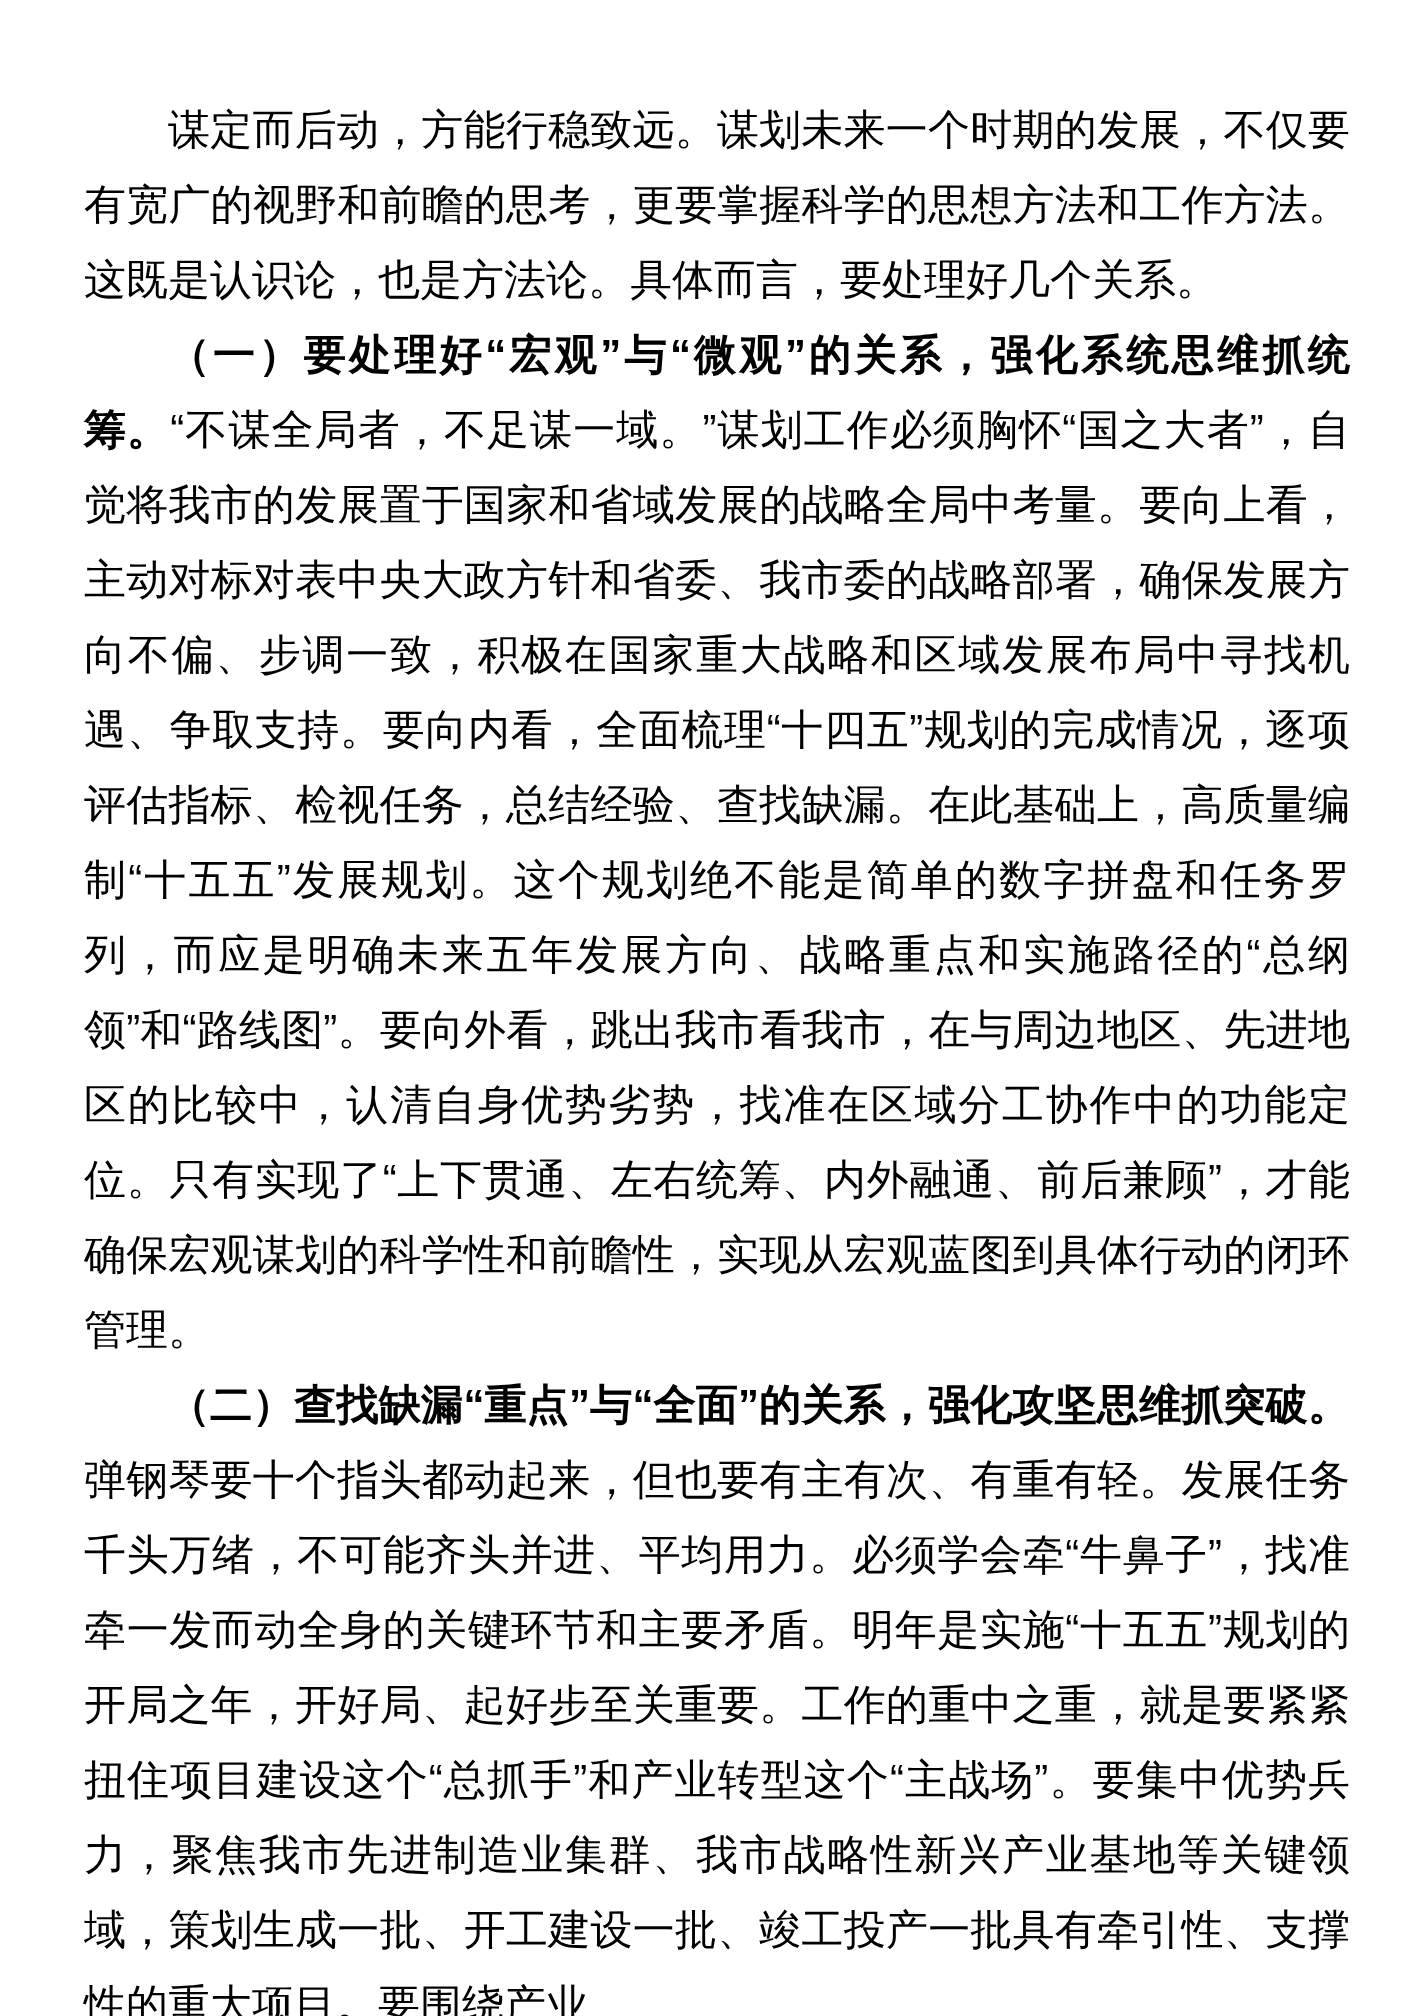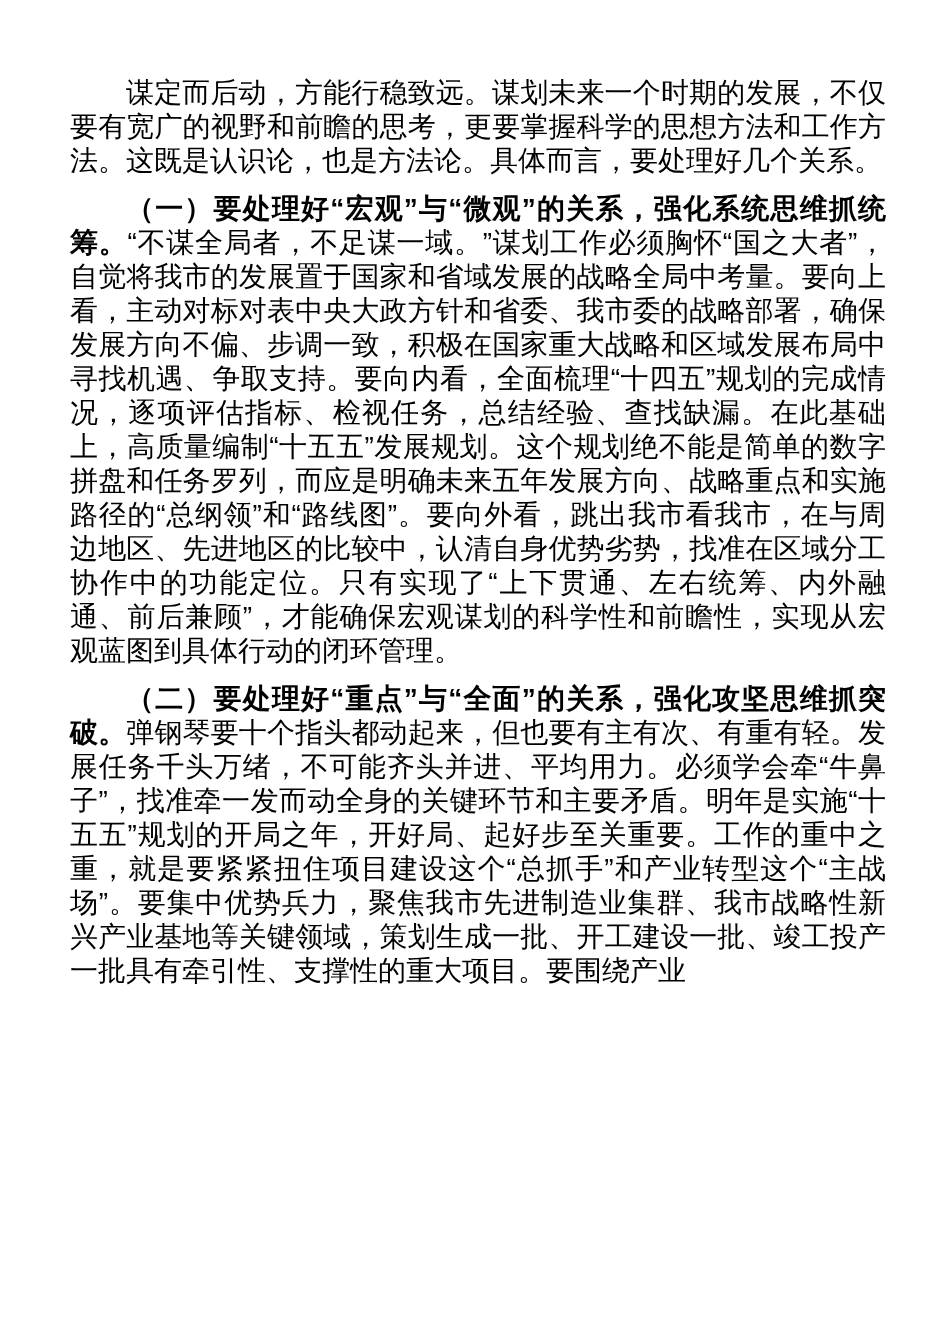--- a/index.html
+++ b/index.html
@@ -15,36 +15,36 @@
   }
   .page {
     box-sizing: border-box;
     width: 950px;
     height: 1344px;
     background: #ffffff;
     color: #000000;
     padding: 62px 50px 0 56px;
   }
   .doc-body p {
-    margin: 14px;
+    margin: 0;
     font-size: 28px;
-    line-height: 34px;
+    line-height: 50px;
     text-align: justify;
     text-justify: inter-ideograph;
     text-indent: 2em;
     letter-spacing: 0px;
     color: #000000;
     word-break: break-all;
   }
   .doc-body .lead {
     font-weight: bold;
   }
 </style>
 </head>
 <body>
 
 <div class="page">
   <div class="doc-body">
     <p><span>谋定而后动，方能行稳致远。谋划未来一个时期的发展，不仅要有宽广的视野和前瞻的思考，更要掌握科学的思想方法和工作方法。这既是认识论，也是方法论。具体而言，要处理好几个关系。</span></p>
     <p><span class="lead">（一）要处理好“宏观”与“微观”的关系，强化系统思维抓统筹。</span><span>“不谋全局者，不足谋一域。”谋划工作必须胸怀“国之大者”，自觉将我市的发展置于国家和省域发展的战略全局中考量。要向上看，主动对标对表中央大政方针和省委、我市委的战略部署，确保发展方向不偏、步调一致，积极在国家重大战略和区域发展布局中寻找机遇、争取支持。要向内看，全面梳理“十四五”规划的完成情况，逐项评估指标、检视任务，总结经验、查找缺漏。在此基础上，高质量编制“十五五”发展规划。这个规划绝不能是简单的数字拼盘和任务罗列，而应是明确未来五年发展方向、战略重点和实施路径的“总纲领”和“路线图”。要向外看，跳出我市看我市，在与周边地区、先进地区的比较中，认清自身优势劣势，找准在区域分工协作中的功能定位。只有实现了“上下贯通、左右统筹、内外融通、前后兼顾”，才能确保宏观谋划的科学性和前瞻性，实现从宏观蓝图到具体行动的闭环管理。</span></p>
-    <p><span class="lead">（二）要处理好“重点”与“全面”的关系，强化攻坚思维抓突破。</span><span>弹钢琴要十个指头都动起来，但也要有主有次、有重有轻。发展任务千头万绪，不可能齐头并进、平均用力。必须学会牵“牛鼻子”，找准牵一发而动全身的关键环节和主要矛盾。明年是实施“十五五”规划的开局之年，开好局、起好步至关重要。工作的重中之重，就是要紧紧扭住项目建设这个“总抓手”和产业转型这个“主战场”。要集中优势兵力，聚焦我市先进制造业集群、我市战略性新兴产业基地等关键领域，策划生成一批、开工建设一批、竣工投产一批具有牵引性、支撑性的重大项目。要围绕产业</span></p>
+    <p><span class="lead">（二）查找缺漏“重点”与“全面”的关系，强化攻坚思维抓突破。</span><span>弹钢琴要十个指头都动起来，但也要有主有次、有重有轻。发展任务千头万绪，不可能齐头并进、平均用力。必须学会牵“牛鼻子”，找准牵一发而动全身的关键环节和主要矛盾。明年是实施“十五五”规划的开局之年，开好局、起好步至关重要。工作的重中之重，就是要紧紧扭住项目建设这个“总抓手”和产业转型这个“主战场”。要集中优势兵力，聚焦我市先进制造业集群、我市战略性新兴产业基地等关键领域，策划生成一批、开工建设一批、竣工投产一批具有牵引性、支撑性的重大项目。要围绕产业</span></p>
   </div>
 </div>
 
 </body></html>

